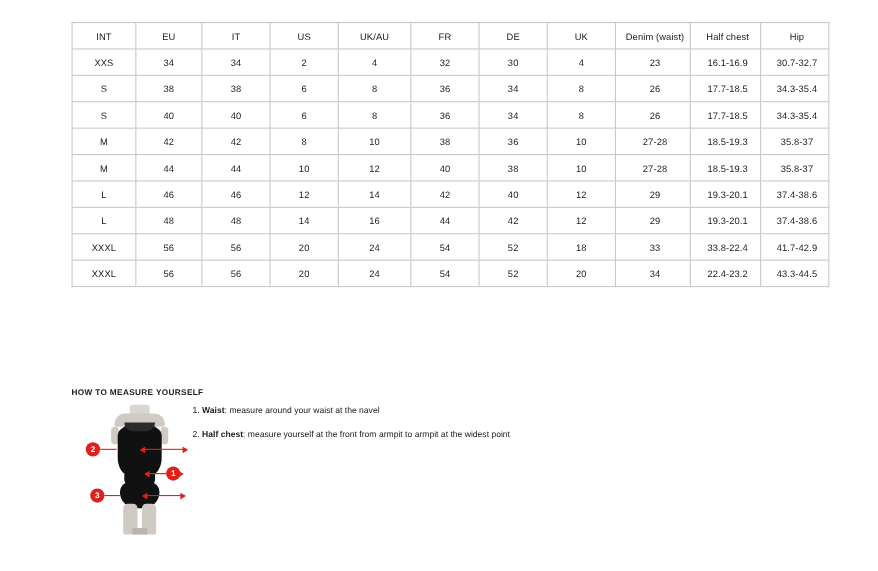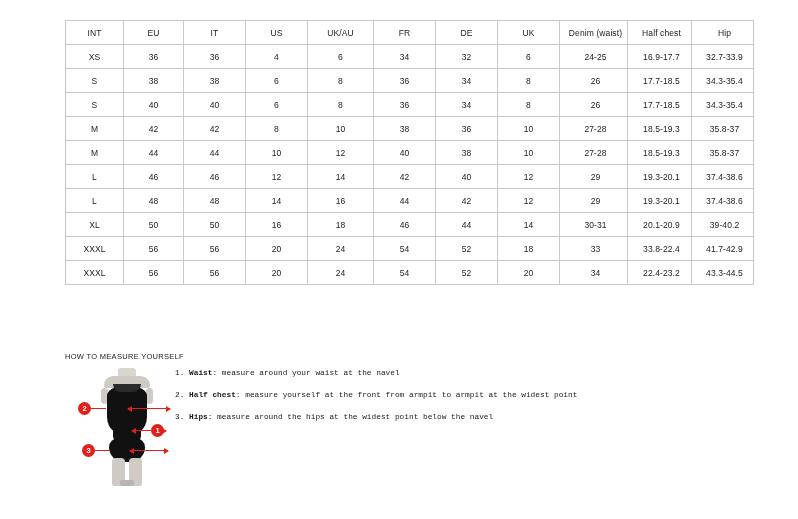--- a/index.html
+++ b/index.html
@@ -60,36 +60,35 @@
   .col-hip    { width: 62px; }
 
   .lefty { text-align: left; padding-left: 6px !important; margin-top: 15px; }
 
   
   .measure-title {
     position: absolute;
     left: 65px;
     top: 352px;
     font-size: 7.5px;
-    font-weight: normal;
+    font-weight: bold;
     letter-spacing: 0.3px;
     color: #1a1a1a;
   }
   .measure-body {
     position: absolute;
     left: 175px;
     top: 368px;
     width: 420px;
   }
   .measure-line {
     font-size: 7.8px;
     color: #1a1a1a;
     margin-bottom: 12px;
     line-height: 1.3;
-    font-family: Liberation Mono, monospace;
   }
   .measure-line b { font-weight: bold; }
 
   
   .figure {
     position: absolute;
     left: 78px;
     top: 368px;
     width: 95px;
     height: 120px;
@@ -270,31 +269,31 @@
           <th>FR</th>
           <th>DE</th>
           <th>UK</th>
           <th class="lefty">Denim (waist)</th>
           <th class="lefty">Half chest</th>
           <th class="lefty">Hip</th>
         </tr>
       </thead>
       <tbody>
         <tr>
-          <td>XS</td>
-          <td>36</td>
-          <td>36</td>
+          <td>XXS</td>
+          <td>34</td>
+          <td>34</td>
+          <td>2</td>
           <td>4</td>
-          <td>6</td>
-          <td>34</td>
           <td>32</td>
-          <td>6</td>
-          <td class="lefty">24-25</td>
-          <td class="lefty">16.9-17.7</td>
-          <td class="lefty">32.7-33.9</td>
+          <td>30</td>
+          <td>4</td>
+          <td class="lefty">23</td>
+          <td class="lefty">16.1-16.9</td>
+          <td class="lefty">30.7-32.7</td>
         </tr>
         <tr>
           <td>S</td>
           <td>38</td>
           <td>38</td>
           <td>6</td>
           <td>8</td>
           <td>36</td>
           <td>34</td>
           <td>8</td>
@@ -359,33 +358,20 @@
           <td>48</td>
           <td>48</td>
           <td>14</td>
           <td>16</td>
           <td>44</td>
           <td>42</td>
           <td>12</td>
           <td class="lefty">29</td>
           <td class="lefty">19.3-20.1</td>
           <td class="lefty">37.4-38.6</td>
-        </tr>
-        <tr>
-          <td>XL</td>
-          <td>50</td>
-          <td>50</td>
-          <td>16</td>
-          <td>18</td>
-          <td>46</td>
-          <td>44</td>
-          <td>14</td>
-          <td class="lefty">30-31</td>
-          <td class="lefty">20.1-20.9</td>
-          <td class="lefty">39-40.2</td>
         </tr>
         <tr>
           <td>XXXL</td>
           <td>56</td>
           <td>56</td>
           <td>20</td>
           <td>24</td>
           <td>54</td>
           <td>52</td>
           <td>18</td>
@@ -441,19 +427,15 @@
 
   <div class="measure-body">
     <div class="measure-line">
       <span>1.</span>
       <b>Waist</b><span>: measure around your waist at the navel</span>
     </div>
     <div class="measure-line">
       <span>2.</span>
       <b>Half chest</b><span>: measure yourself at the front from armpit to armpit at the widest point</span>
     </div>
-    <div class="measure-line">
-      <span>3.</span>
-      <b>Hips</b><span>: measure around the hips at the widest point below the navel</span>
-    </div>
   </div>
 
 </div>
 
 </body></html>

